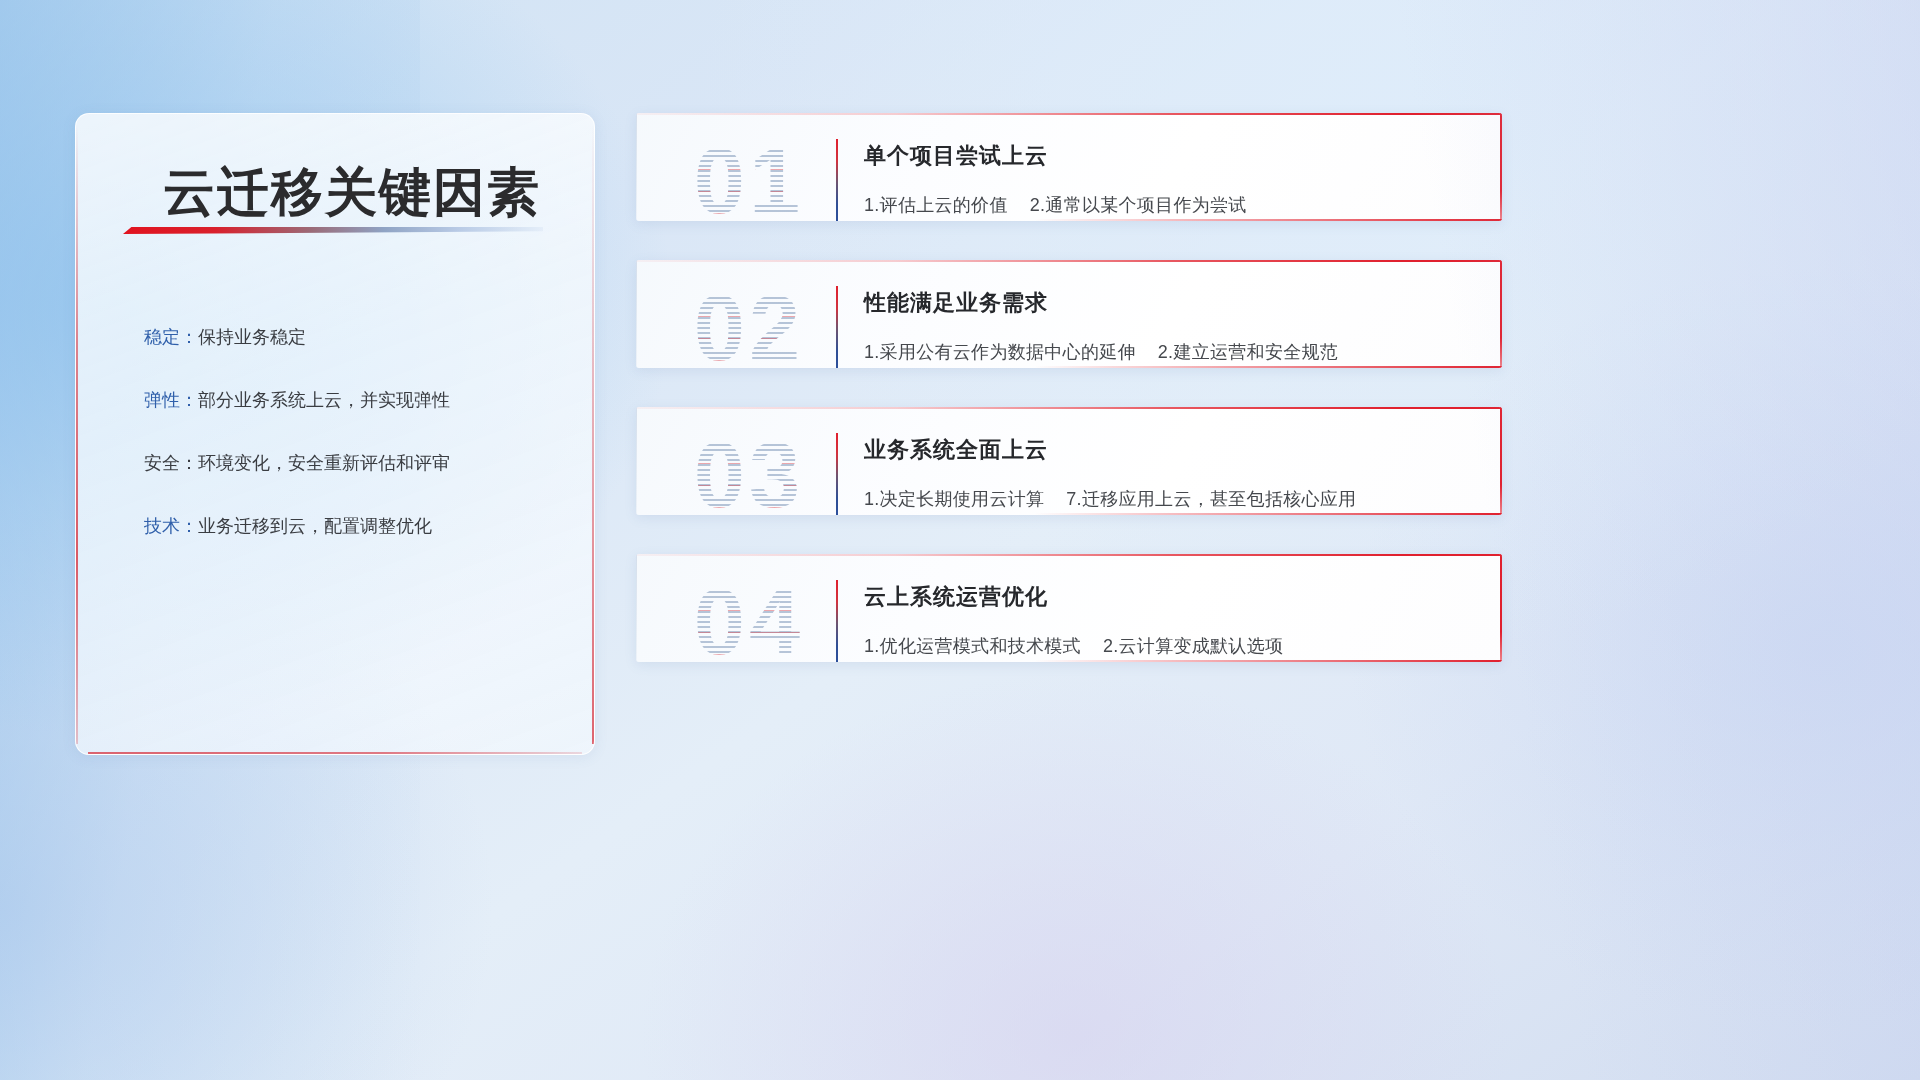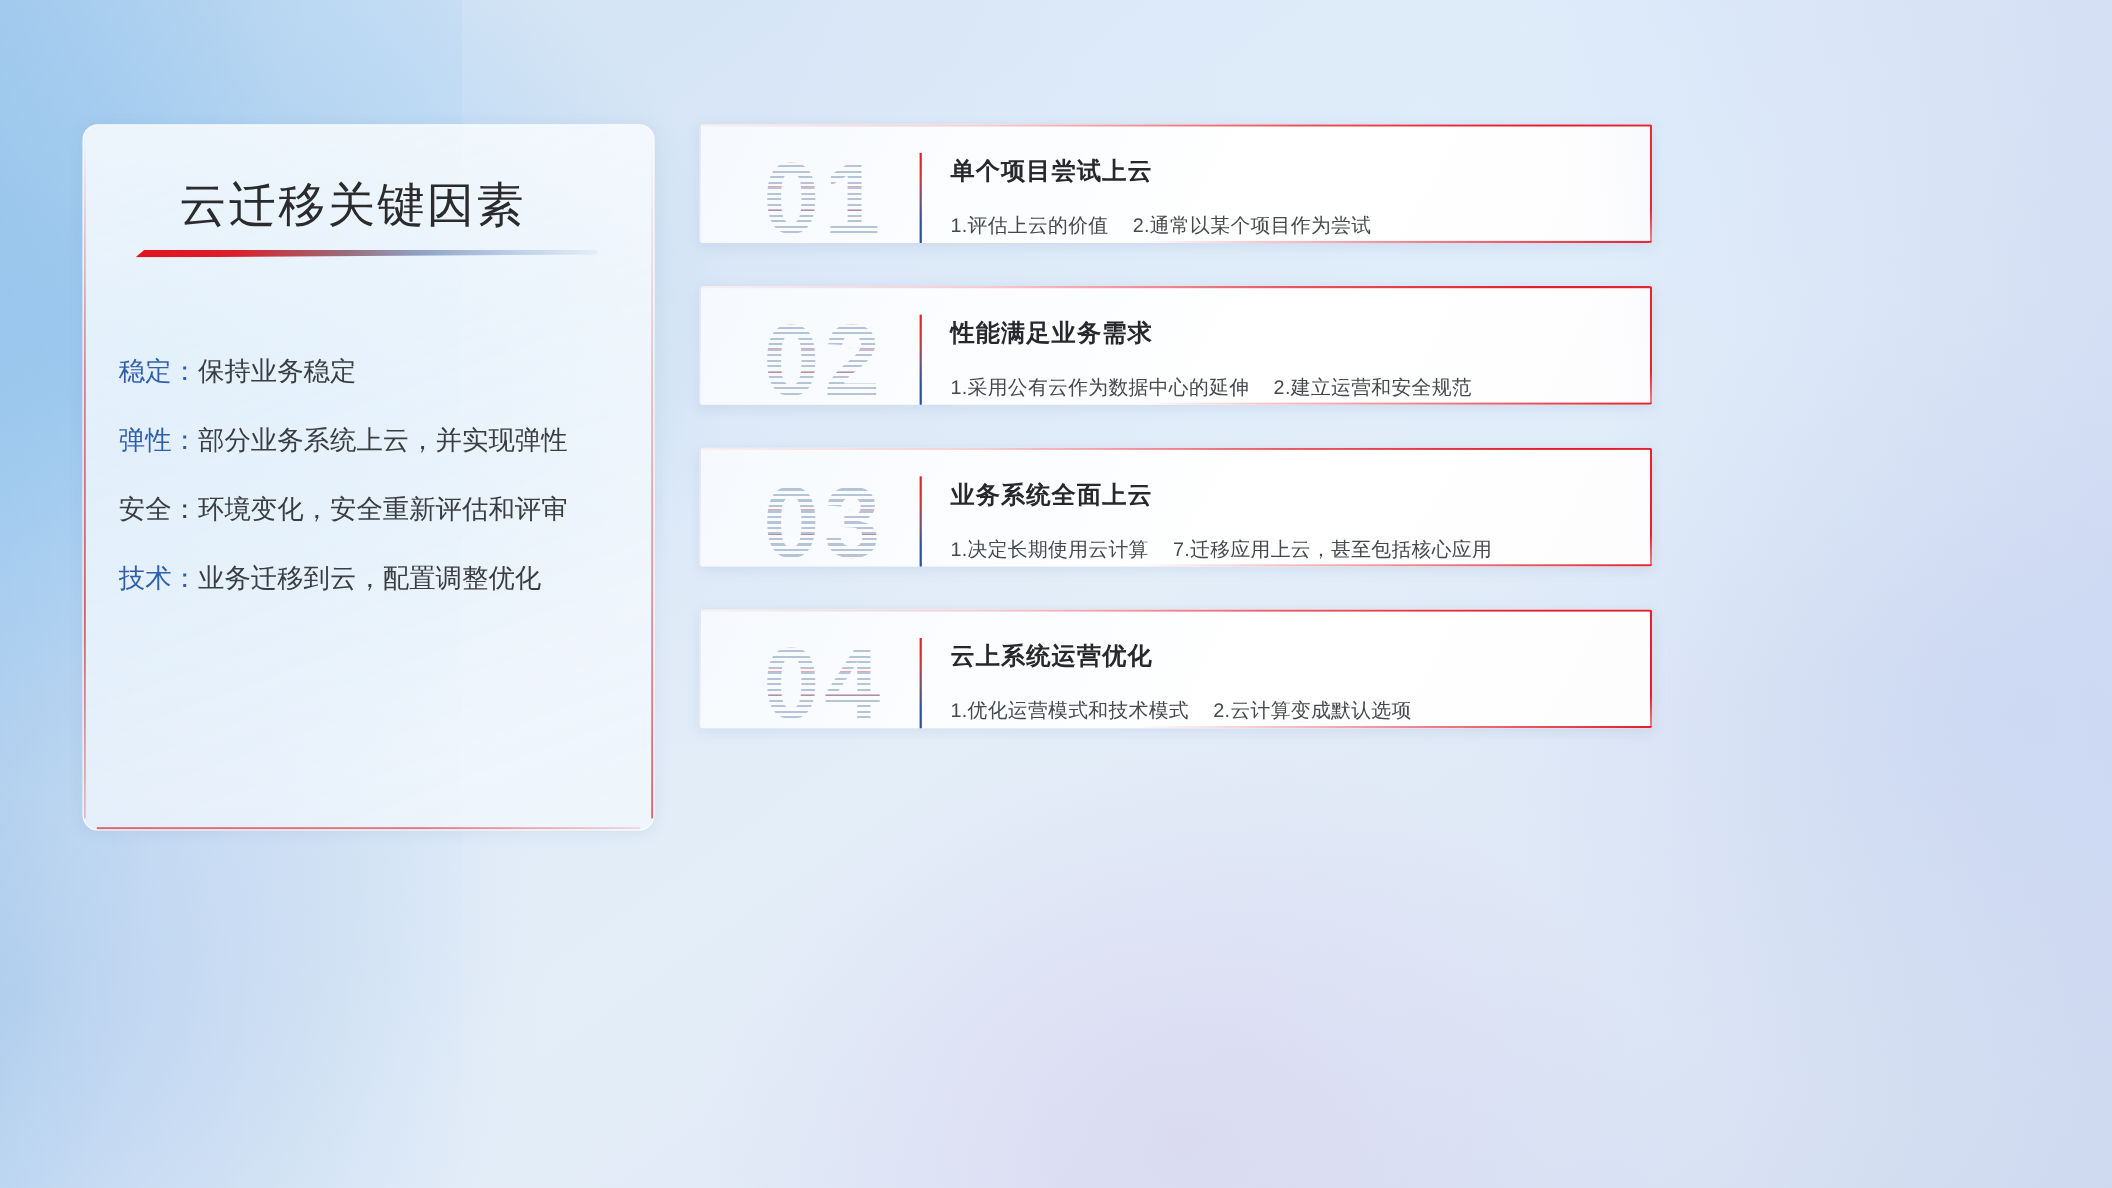--- a/index.html
+++ b/index.html
@@ -52,36 +52,36 @@
     position: absolute; right: 0; top: 10px; bottom: 10px; width: 2px;
     background: linear-gradient(180deg, rgba(214,40,52,0) 0%, rgba(214,40,52,0.30) 40%, rgba(214,40,52,0.70) 100%);
   }
   #left-panel .edge-red-b {
     position: absolute; left: 12px; right: 12px; bottom: 0; height: 2px;
     background: linear-gradient(90deg, rgba(214,40,52,0.7) 0%, rgba(214,40,52,0.6) 60%, rgba(214,40,52,0.15) 100%);
   }
 
   #panel-title {
     position: absolute; left: 87px; top: 44px;
-    font-size: 43px; font-weight: 400; color: #2b2b2d;
+    font-size: 52px; font-weight: 700; color: #2b2b2d;
     letter-spacing: 2px; white-space: nowrap;
   }
   #title-rule {
     position: absolute; left: 47px; top: 113px;
     width: 420px; height: 7px;
     background: linear-gradient(90deg, #e1131f 0%, #d9202c 22%, #9a6b78 45%, #8fa3c4 62%, #b9cbe6 80%, rgba(200,216,238,0.25) 100%);
     clip-path: polygon(2% 0, 100% 0, 100% 62%, 0 100%);
   }
 
   #factor-list {
     position: absolute; left: 32px; top: 192px; right: 18px;
   }
   .factor-row {
-    font-size: 24px; line-height: 63px;
-    color: #3a3d42; white-space: nowrap;
+    font-size: 18px; line-height: 63px;
+    color: #3a3d42; white-space: nowrap; margin-left: 36px;
   }
   .factor-label { font-weight: 400; }
   .factor-label.accent { color: #2f5faa; }
   .factor-label.plain  { color: #3a3d42; }
   .factor-text { color: #3a3d42; }
   .factor-row.wrap { white-space: normal; }
 
   
   #cards {
     position: absolute; left: 636px; top: 113px;

